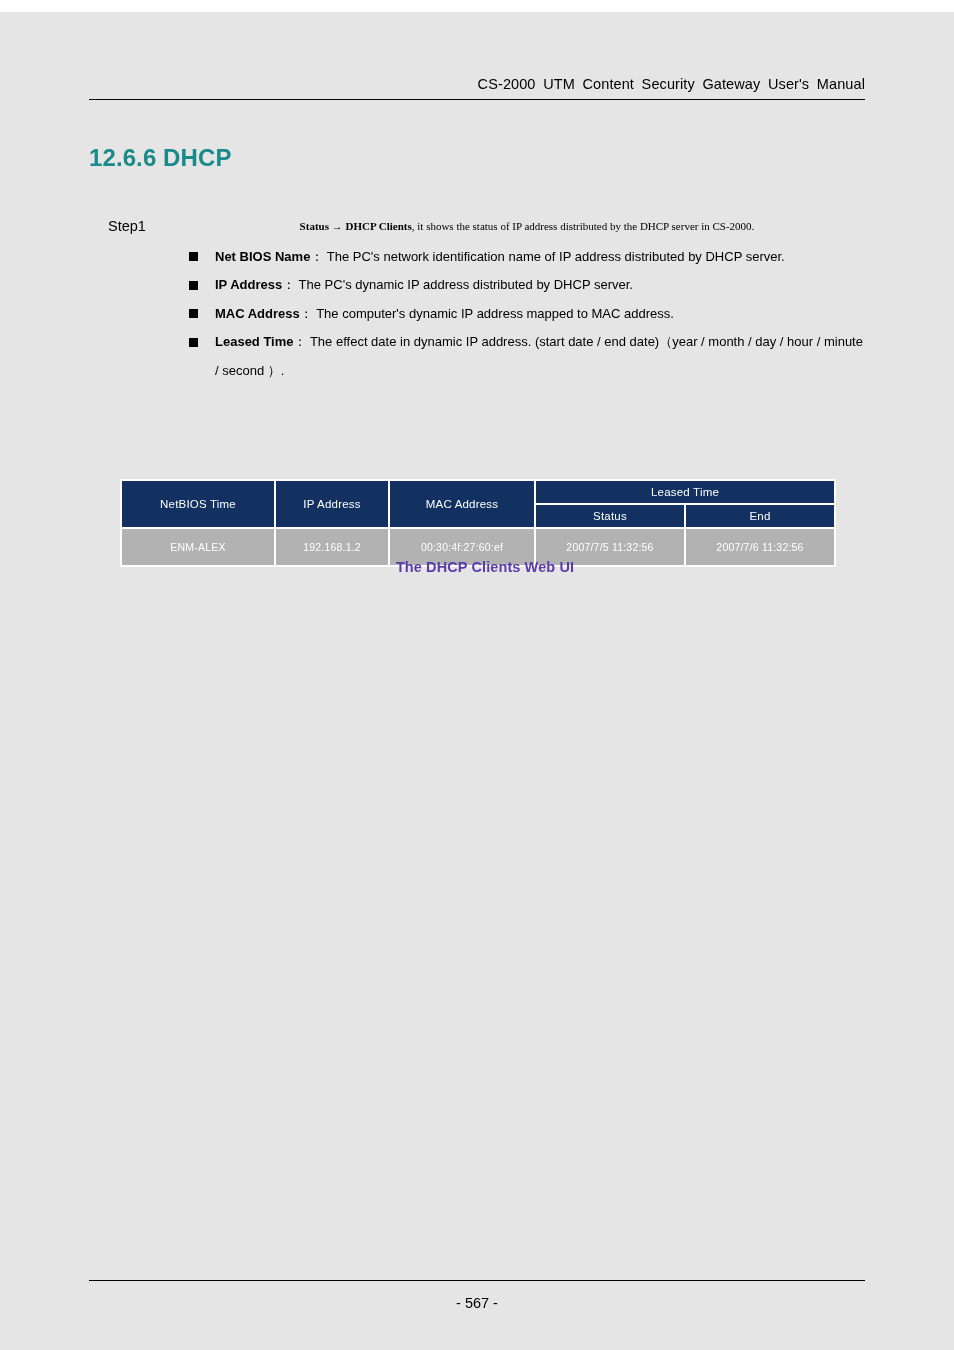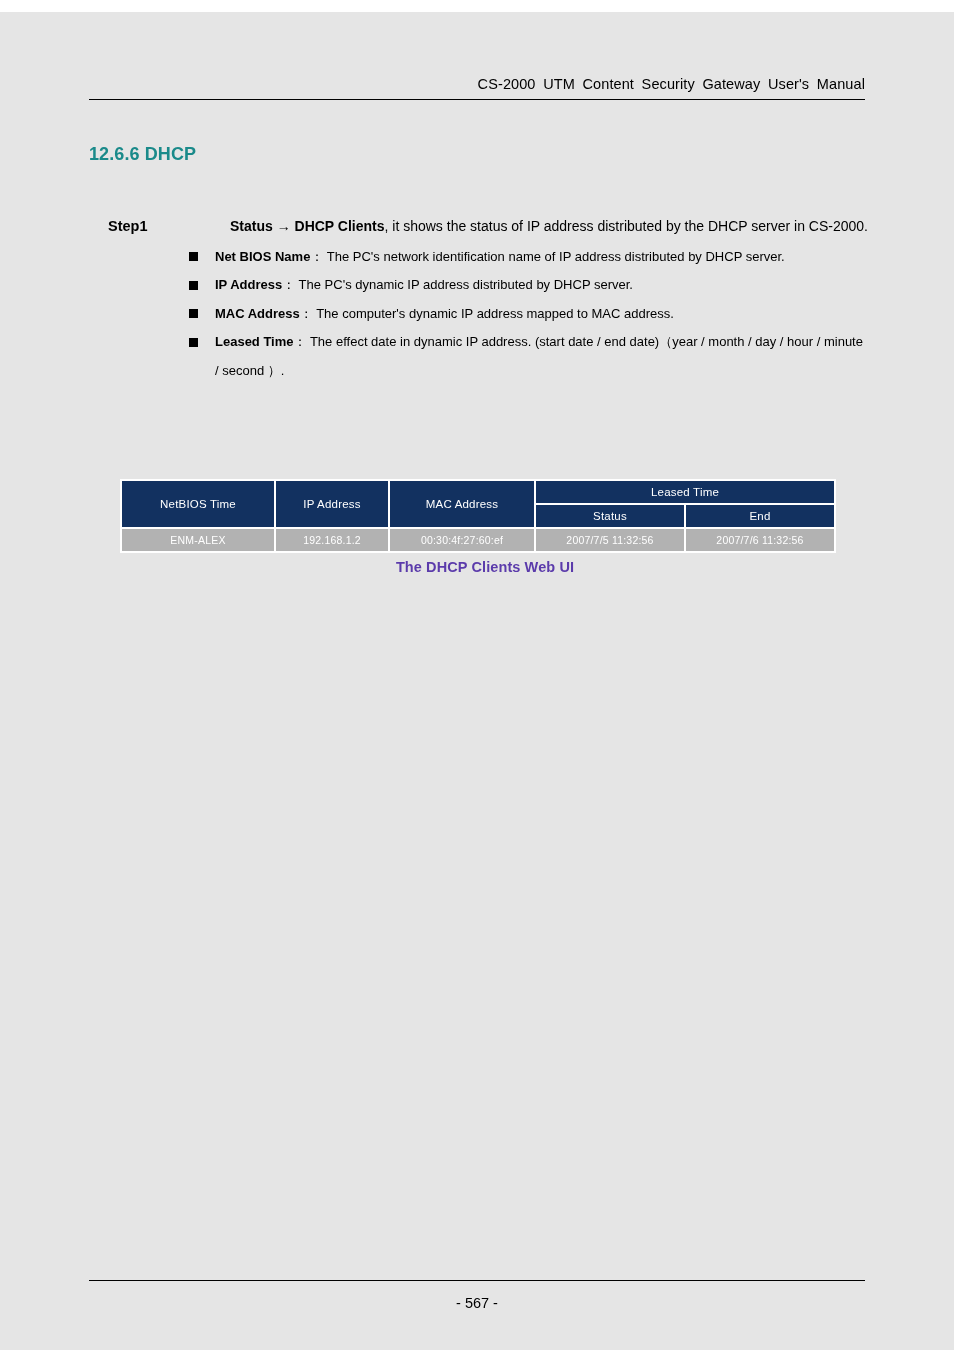--- a/index.html
+++ b/index.html
@@ -40,51 +40,52 @@
     margin-top: 5px;
     border-top: 1.6px solid #000;
     width: 776px;
   }
 
   
   .section-heading {
     position: absolute;
     left: 89px;
     top: 132px;
-    font-size: 18px;
+    font-size: 24px;
     font-weight: bold;
     color: #1a8a8a;
     letter-spacing: 0.1px;
   }
 
   
   .step-block {
     position: absolute;
     left: 108px;
     top: 200px;
     width: 760px;
   }
   .step-row {
     display: flex;
     align-items: flex-start;
   }
   .step-label {
     flex: 0 0 auto;
     width: 78px;
     font-size: 14.5px;
-    font-weight: bold;
+    font-weight: normal;
     line-height: 28.5px;
     color: #000;
   }
   .step-body {
     flex: 1 1 auto;
-    font-size: 14px;
-    line-height: 28.5px;
-    color: #000;
-    text-align: right;
+    font-size: 11px;
+    line-height: 28.5px;
+    color: #000;
+    text-align: center;
+    font-family: Liberation Serif, serif;
   }
   .step-body b { font-weight: bold; }
   .arrow { font-weight: bold; }
 
   
   .bullets {
     margin-top: 2px;
     padding-left: 81px;
   }
   .bullet-item {
@@ -141,21 +142,21 @@
   }
   table.ui-table th.tall {
     height: 46px;
   }
   table.ui-table td {
     background: #b2b2b2;
     color: #ffffff;
     font-size: 10.5px;
     font-weight: normal;
     text-align: center;
-    padding: 1px;
+    padding: 8px;
     height: 20px;
     letter-spacing: 0.2px;
   }
   .col-netbios { width: 152px; }
   .col-ip      { width: 112px; }
   .col-mac     { width: 144px; }
   .col-start   { width: 156px; }
   .col-end     { width: 152px; }
 
   

